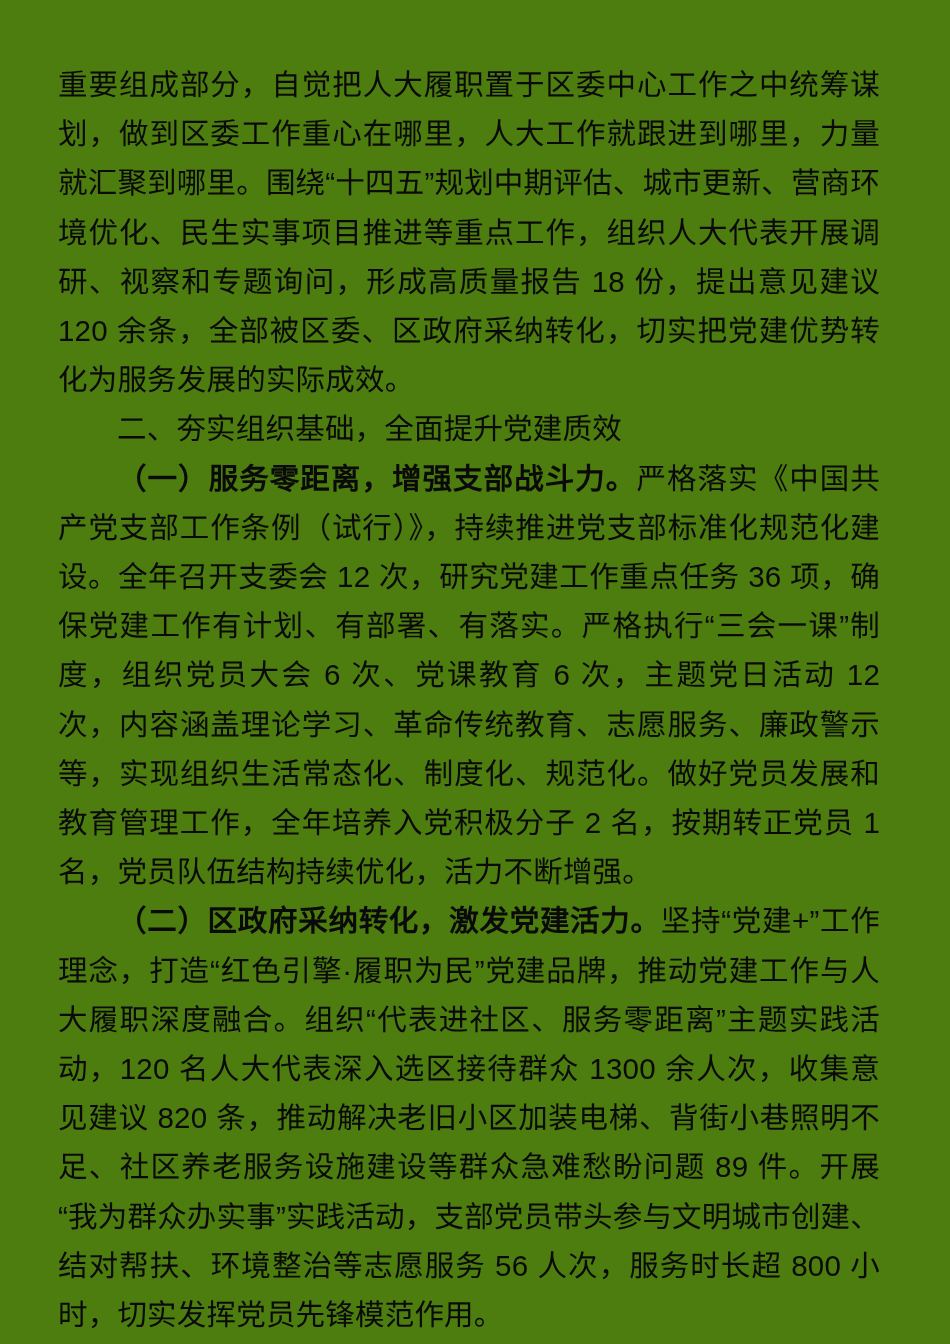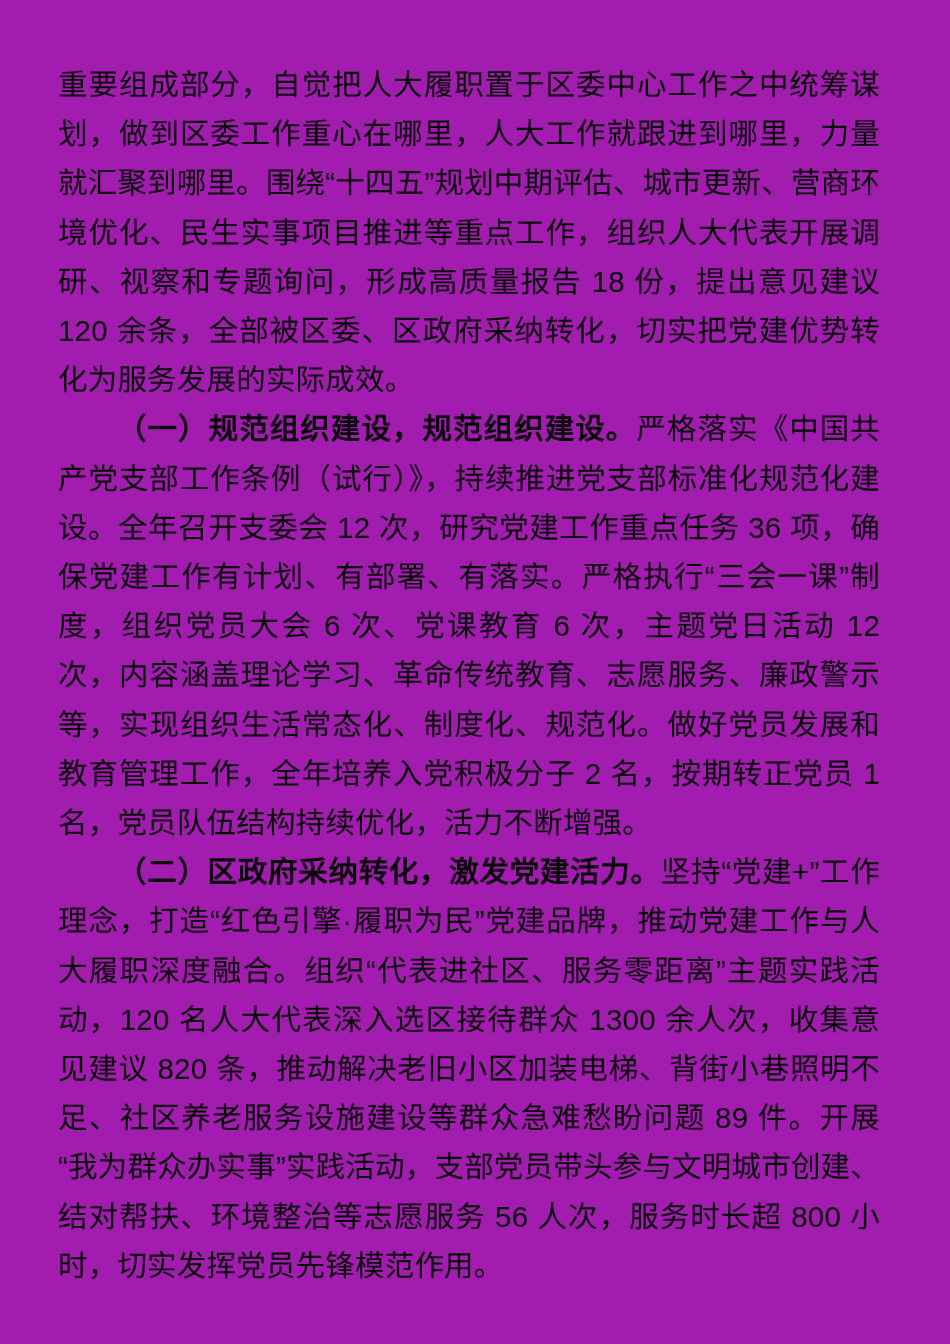--- a/index.html
+++ b/index.html
@@ -6,21 +6,21 @@
   html, body {
     margin: 0;
     padding: 0;
     background: #ffffff;
   }
 
   .page {
     position: relative;
     width: 950px;
     height: 1344px;
-    background: #a21caf;
+    background: #4d7c0f;
     overflow: hidden;
     box-sizing: border-box;
     padding: 60px 70px 0 58px;
   }
 
   .doc-body {
     font-family: "Liberation Sans", "DejaVu Sans", sans-serif;
     font-size: 29.5px;
     line-height: 49.2px;
     color: #0a0a0a;
@@ -60,21 +60,22 @@
   }
 </style>
 </head>
 <body>
 
 <div class="page">
   <div class="doc-body">
 
     <p class="para no-indent">重要组成部分，自觉把人大履职置于区委中心工作之中统筹谋划，做到区委工作重心在哪里，人大工作就跟进到哪里，力量就汇聚到哪里。围绕“十四五”规划中期评估、城市更新、营商环境优化、民生实事项目推进等重点工作，组织人大代表开展调研、视察和专题询问，形成高质量报告 18 份，提出意见建议 120 余条，全部被区委、区政府采纳转化，切实把党建优势转化为服务发展的实际成效。</p>
 
+    <p class="sec-heading">二、夯实组织基础，全面提升党建质效</p>
 
-    <p class="para runin"><span class="bold-lead">（一）规范组织建设，规范组织建设。</span><span>严格落实《中国共产党支部工作条例（试行）》，持续推进党支部标准化规范化建设。全年召开支委会 12 次，研究党建工作重点任务 36 项，确保党建工作有计划、有部署、有落实。严格执行“三会一课”制度，组织党员大会 6 次、党课教育 6 次，主题党日活动 12 次，内容涵盖理论学习、革命传统教育、志愿服务、廉政警示等，实现组织生活常态化、制度化、规范化。做好党员发展和教育管理工作，全年培养入党积极分子 2 名，按期转正党员 1 名，党员队伍结构持续优化，活力不断增强。</span></p>
+    <p class="para runin"><span class="bold-lead">（一）服务零距离，增强支部战斗力。</span><span>严格落实《中国共产党支部工作条例（试行）》，持续推进党支部标准化规范化建设。全年召开支委会 12 次，研究党建工作重点任务 36 项，确保党建工作有计划、有部署、有落实。严格执行“三会一课”制度，组织党员大会 6 次、党课教育 6 次，主题党日活动 12 次，内容涵盖理论学习、革命传统教育、志愿服务、廉政警示等，实现组织生活常态化、制度化、规范化。做好党员发展和教育管理工作，全年培养入党积极分子 2 名，按期转正党员 1 名，党员队伍结构持续优化，活力不断增强。</span></p>
 
     <p class="para runin"><span class="bold-lead">（二）区政府采纳转化，激发党建活力。</span><span>坚持“党建+”工作理念，打造“红色引擎·履职为民”党建品牌，推动党建工作与人大履职深度融合。组织“代表进社区、服务零距离”主题实践活动，120 名人大代表深入选区接待群众 1300 余人次，收集意见建议 820 条，推动解决老旧小区加装电梯、背街小巷照明不足、社区养老服务设施建设等群众急难愁盼问题 89 件。开展“我为群众办实事”实践活动，支部党员带头参与文明城市创建、结对帮扶、环境整治等志愿服务 56 人次，服务时长超 800 小时，切实发挥党员先锋模范作用。</span></p>
 
     <p class="para runin"></p>
 
   </div>
 </div>
 
 </body></html>

